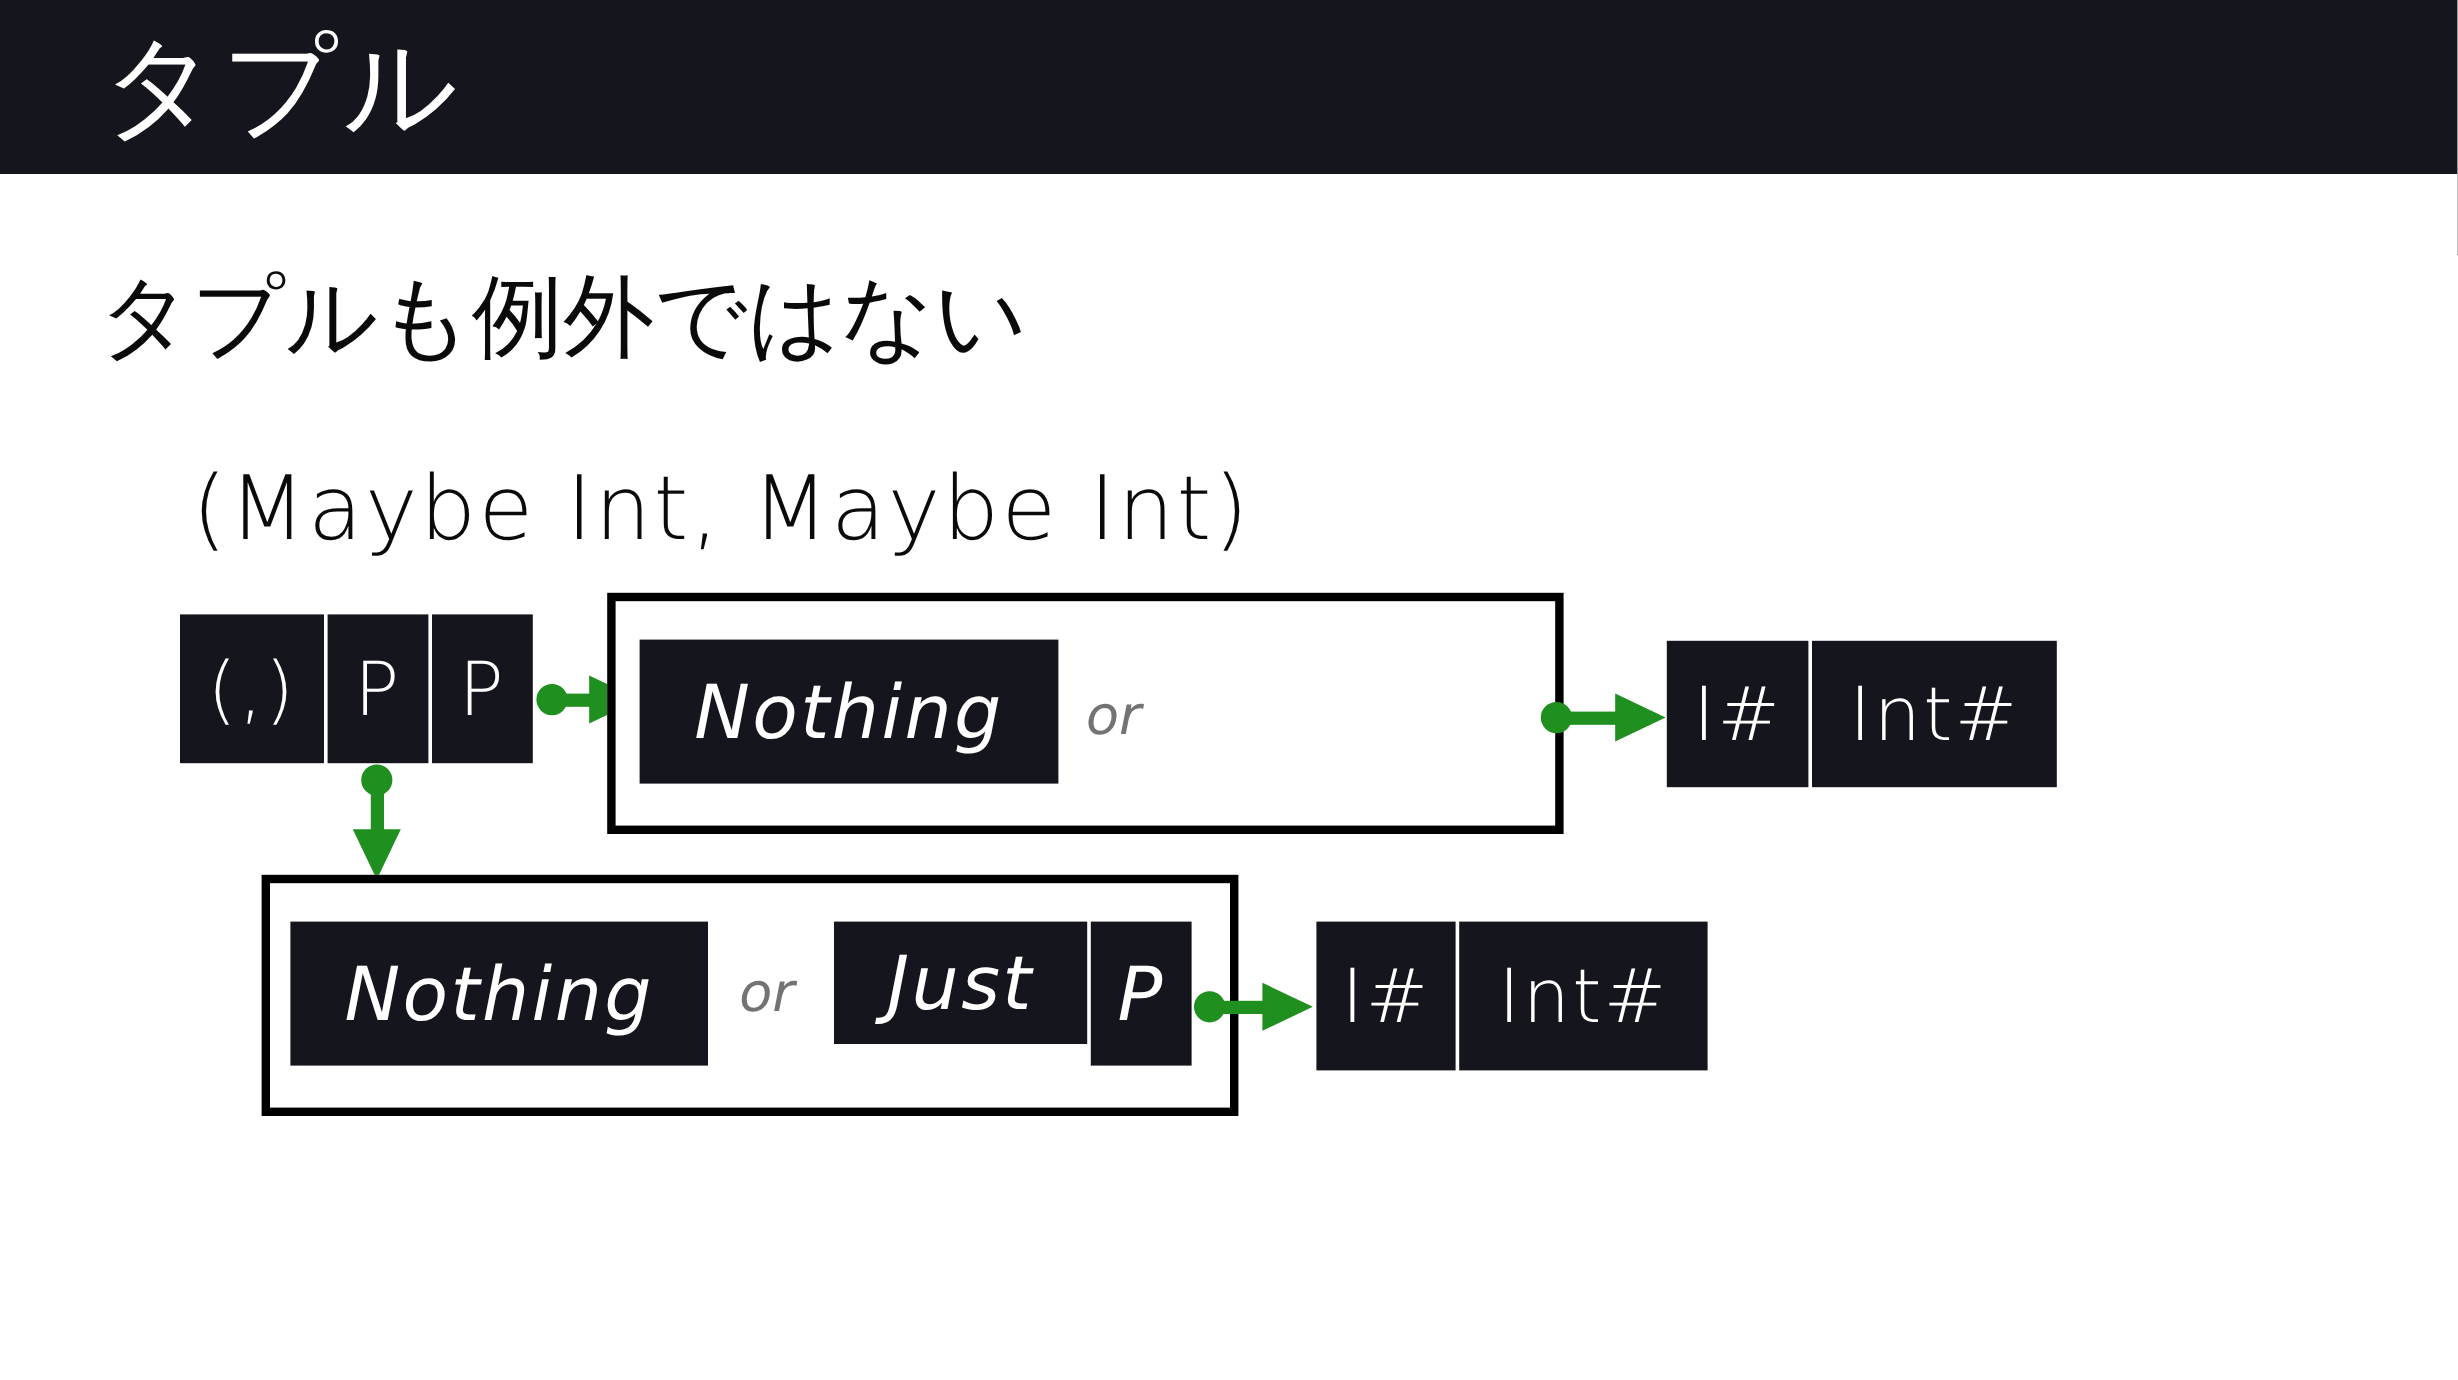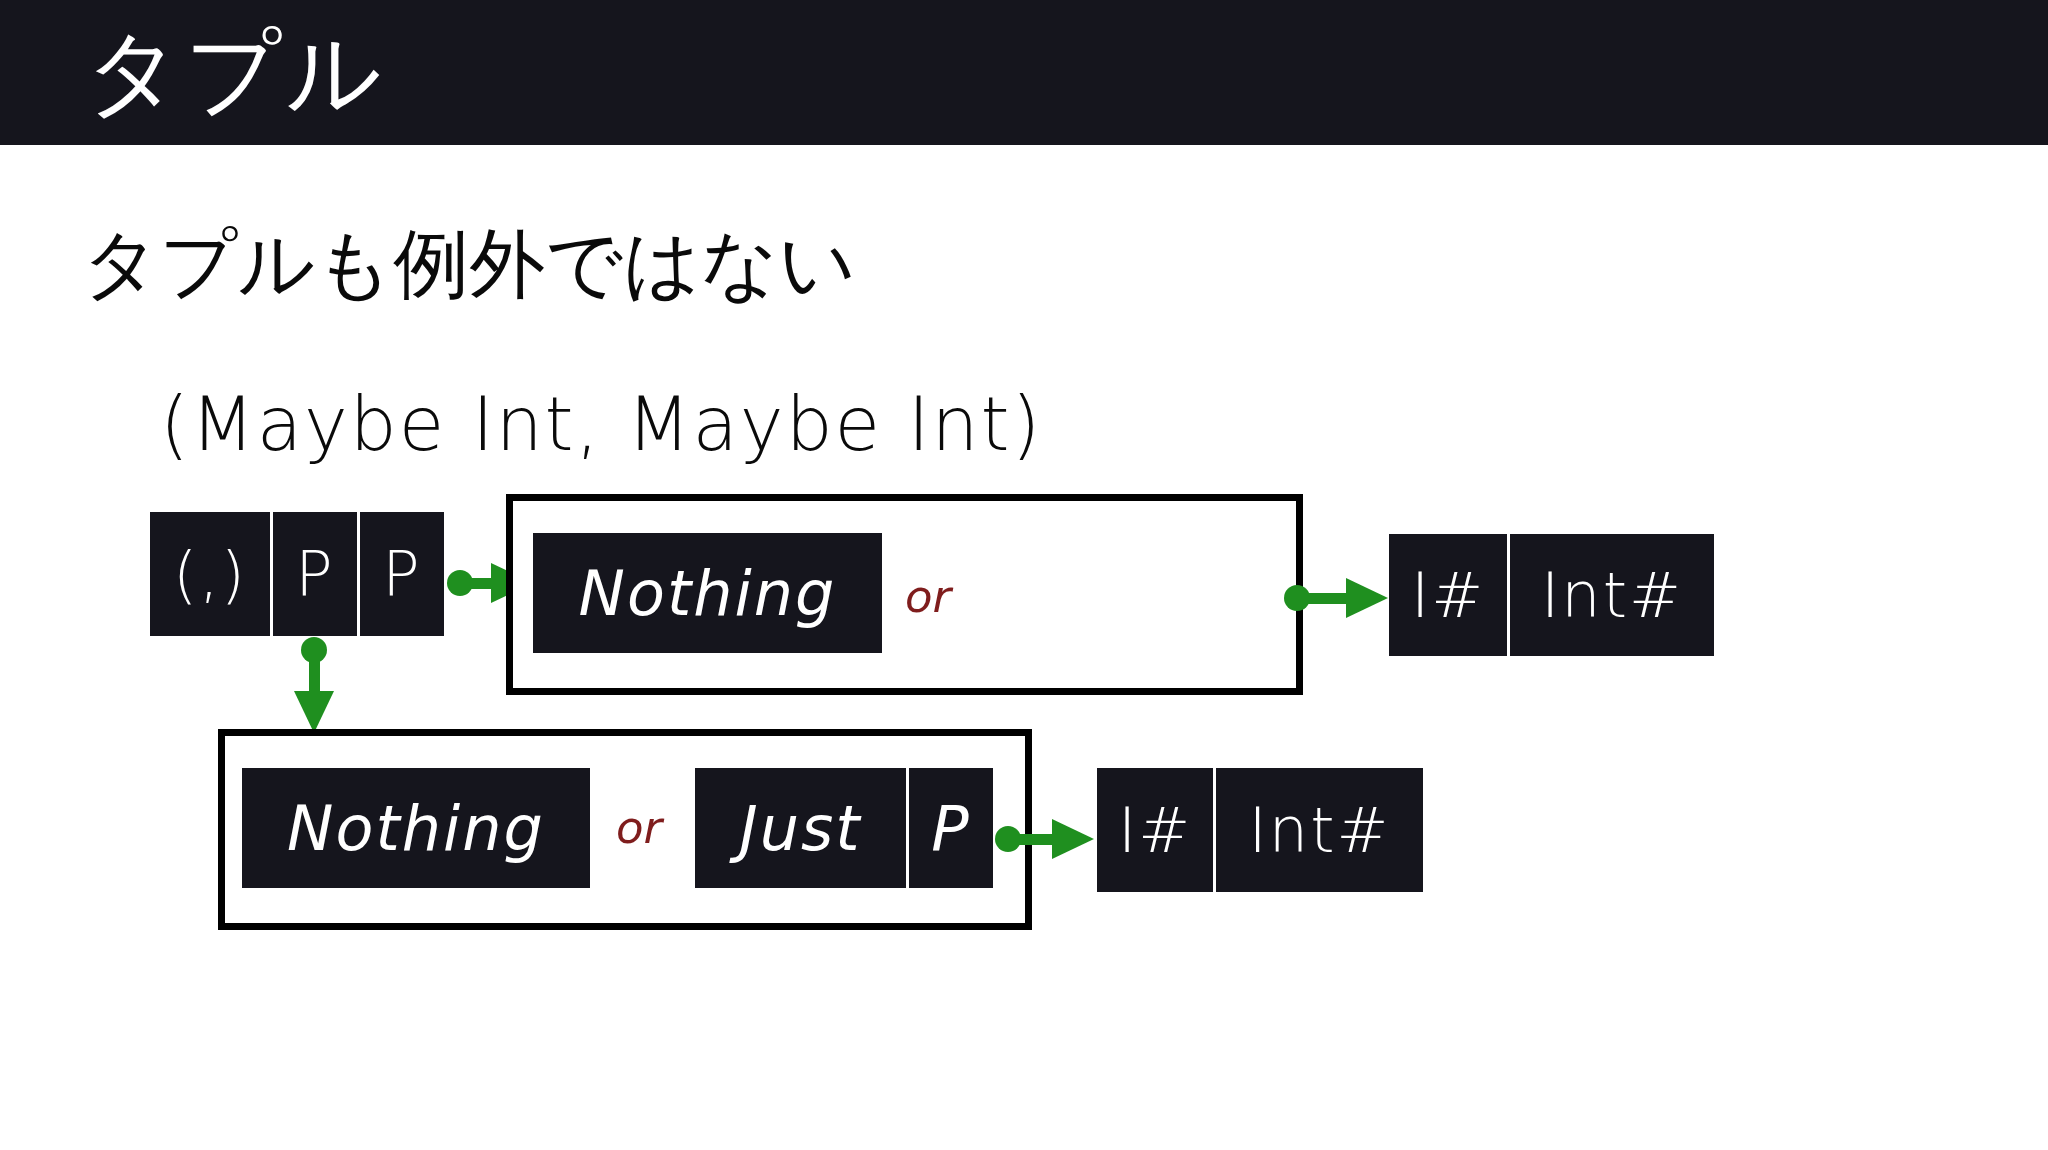--- a/index.html
+++ b/index.html
@@ -48,21 +48,21 @@
   .cellrow{display:flex;gap:3px;}
 
   
   .bigbox{
     border:7px solid #000000;
     background:#ffffff;
     box-sizing:border-box;
     font-style:italic;
   }
   .orlabel{
-    font-size:45px;font-weight:300;color:#7f1d1d;
+    font-size:45px;font-weight:300;color:#737373;
     transform:translate(-50%,-50%);
   }
 
   
   .dot{width:26px;height:26px;border-radius:50%;background:#1f8f1f;}
   .stem-h{height:11px;background:#1f8f1f;}
   .stem-v{width:11px;background:#1f8f1f;}
   .head-right{width:0;height:0;border-top:20px solid transparent;border-bottom:20px solid transparent;border-left:42px solid #1f8f1f;}
   .head-down{width:0;height:0;border-left:20px solid transparent;border-right:20px solid transparent;border-top:42px solid #1f8f1f;}
 </style>
@@ -102,21 +102,21 @@
   <div class="abs head-right" style="left:1346px;top:578px;"></div>
 
   <div class="abs cellrow" style="left:1389px;top:534px;">
     <div class="cell" style="width:118px;height:122px;">I#</div>
     <div class="cell" style="width:204px;height:122px;">Int#</div>
   </div>
 
   <div class="abs bigbox" style="left:218px;top:729px;width:814px;height:201px;">
     <div class="abs cell" style="left:17px;top:32px;width:348px;height:120px;">Nothing</div>
     <div class="abs orlabel" style="left:414px;top:91px;">or</div>
-    <div class="abs cell" style="left:470px;top:32px;width:211px;height:120px;">Just</div>
+    <div class="abs cell" style="left:470px;top:32px;width:211px;height:102px;">Just</div>
     <div class="abs cell" style="left:684px;top:32px;width:84px;height:120px;">P</div>
   </div>
 
   <div class="abs dot" style="left:995px;top:826px;"></div>
   <div class="abs stem-h" style="left:1006px;top:834px;width:48px;"></div>
   <div class="abs head-right" style="left:1052px;top:819px;"></div>
 
   <div class="abs cellrow" style="left:1097px;top:768px;">
     <div class="cell" style="width:116px;height:124px;">I#</div>
     <div class="cell" style="width:207px;height:124px;">Int#</div>

